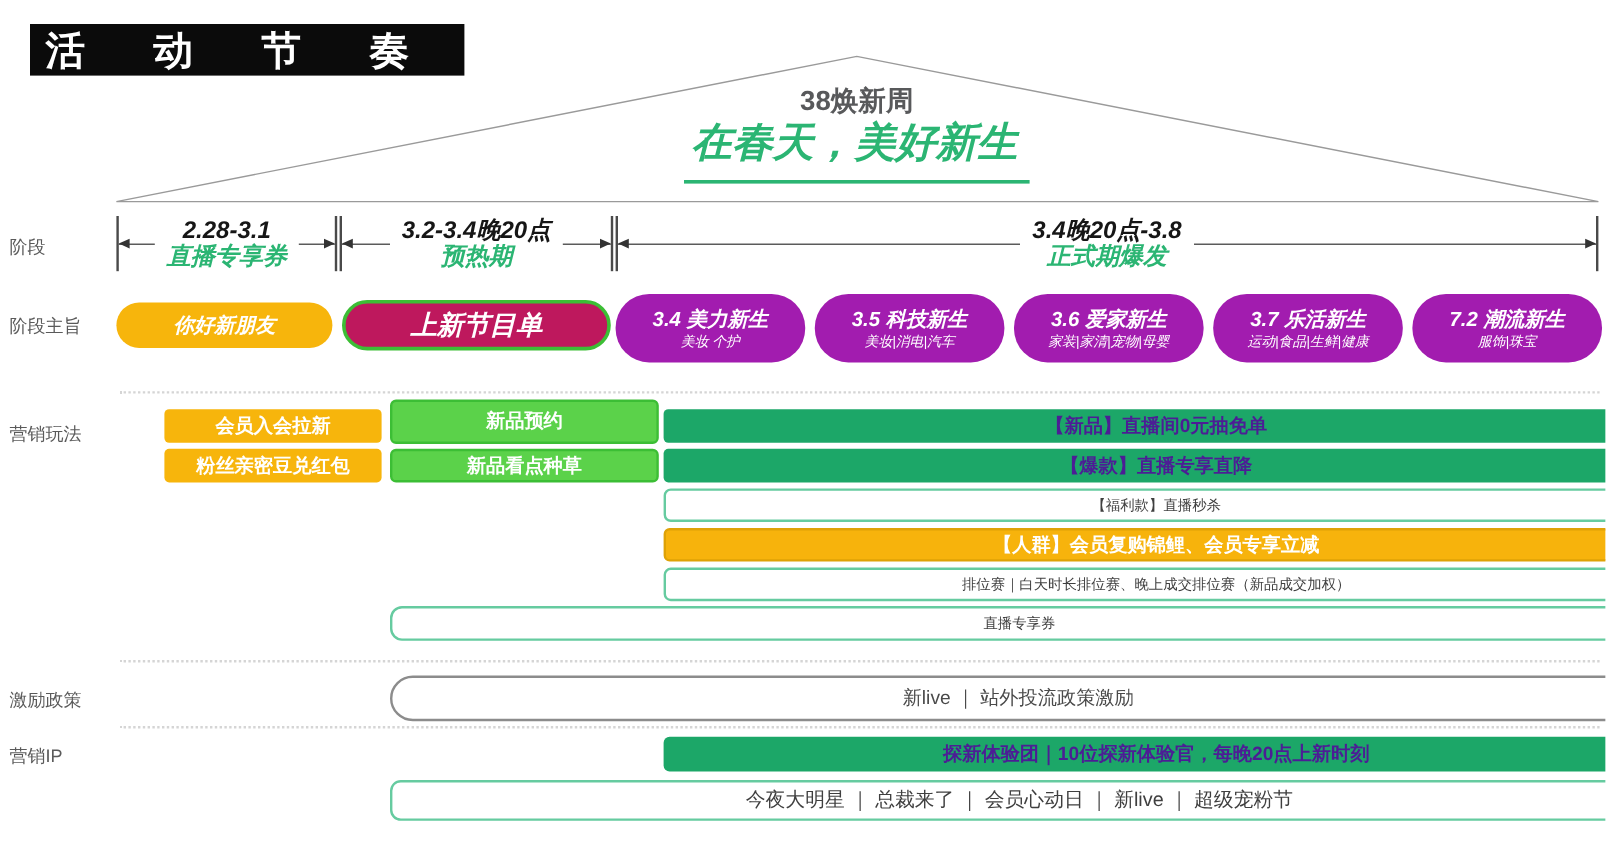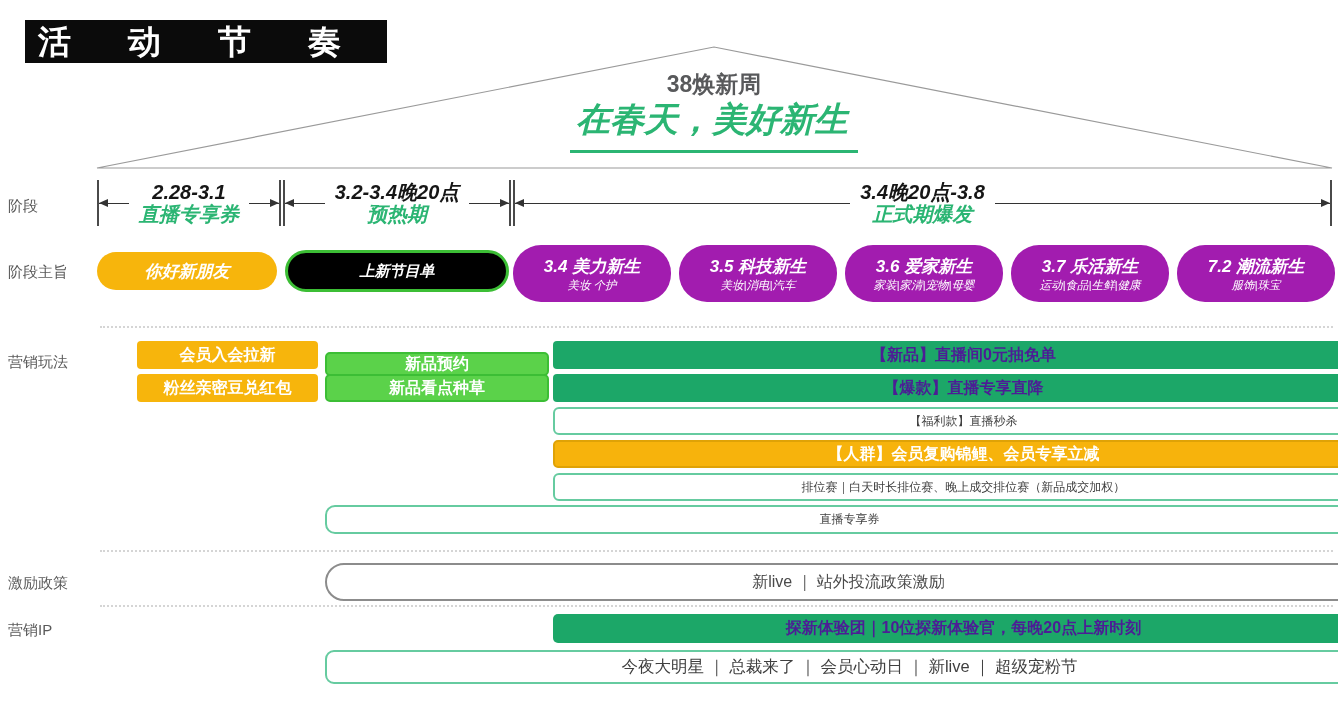--- a/index.html
+++ b/index.html
@@ -51,22 +51,22 @@
   .jade{background:#1ca768;color:#4c1d95;font-weight:bold;font-size:16px;border-radius:4px;}
   .gold-bordered{background:#f7b30c;border:2px solid #dfa206;color:#fff;font-weight:bold;font-size:16px;border-radius:5px;}
   .outline-mint{background:#fff;border:2px solid #66cba0;color:#3f3f3f;font-size:12px;border-radius:6px;}
   .outline-gray{background:#fff;border:2px solid #8c8c8c;color:#4a4a4a;font-size:16px;border-radius:19px;}
   .pill-gold{
     position:absolute;background:#f7b50c;border-radius:19px;color:#fff;
     font-size:17px;font-weight:bold;font-style:italic;
     display:flex;align-items:center;justify-content:center;box-sizing:border-box;
   }
   .pill-lime{
-    position:absolute;background:#000000;border:3px solid #3cbe35;border-radius:21px;color:#fff;
-    font-size:15px;font-weight:bold;font-style:italic;
+    position:absolute;background:#be185d;border:3px solid #3cbe35;border-radius:21px;color:#fff;
+    font-size:22px;font-weight:bold;font-style:italic;
     display:flex;align-items:center;justify-content:center;box-sizing:border-box;
   }
   .oval{
     position:absolute;top:245px;width:158px;height:57px;background:#a21caf;border-radius:28px;
     color:#fff;font-style:italic;display:flex;flex-direction:column;align-items:center;justify-content:center;
     text-align:center;white-space:nowrap;
   }
   .oval .t1{font-size:17px;font-weight:bold;line-height:23px;}
   .oval .t2{font-size:11.5px;line-height:14px;font-style:italic;}
   .dotted{position:absolute;left:100px;width:1233px;height:0;border-top:2px dotted #d5d5d5;}
@@ -146,21 +146,21 @@
     <div class="t2">服饰|珠宝</div>
   </div>
 
   <div class="dotted" style="top:326px"></div>
   <div class="dotted" style="top:550px"></div>
   <div class="dotted" style="top:605px"></div>
 
   <div class="lbl" style="top:353px">营销玩法</div>
 
   <div class="bar gold" style="left:97px;top:341px;width:181px;height:28px">会员入会拉新</div>
-  <div class="bar lime" style="left:285px;top:352px;width:224px;height:24px">新品预约</div>
+  <div class="bar lime" style="left:285px;top:333px;width:224px;height:37px">新品预约</div>
   <div class="bar jade" style="left:513px;top:341px;width:821px;height:28px">【新品】直播间0元抽免单</div>
 
   <div class="bar gold" style="left:97px;top:374px;width:181px;height:28px">粉丝亲密豆兑红包</div>
   <div class="bar lime" style="left:285px;top:374px;width:224px;height:28px">新品看点种草</div>
   <div class="bar jade" style="left:513px;top:374px;width:821px;height:28px">【爆款】直播专享直降</div>
 
   <div class="bar outline-mint" style="left:513px;top:407px;width:821px;height:28px">【福利款】直播秒杀</div>
   <div class="bar gold-bordered" style="left:513px;top:440px;width:821px;height:28px">【人群】会员复购锦鲤、会员专享立减</div>
   <div class="bar outline-mint" style="left:513px;top:473px;width:821px;height:28px">排位赛｜白天时长排位赛、晚上成交排位赛（新品成交加权）</div>
   <div class="bar outline-mint" style="left:285px;top:505px;width:1049px;height:29px;border-radius:10px">直播专享券</div>

